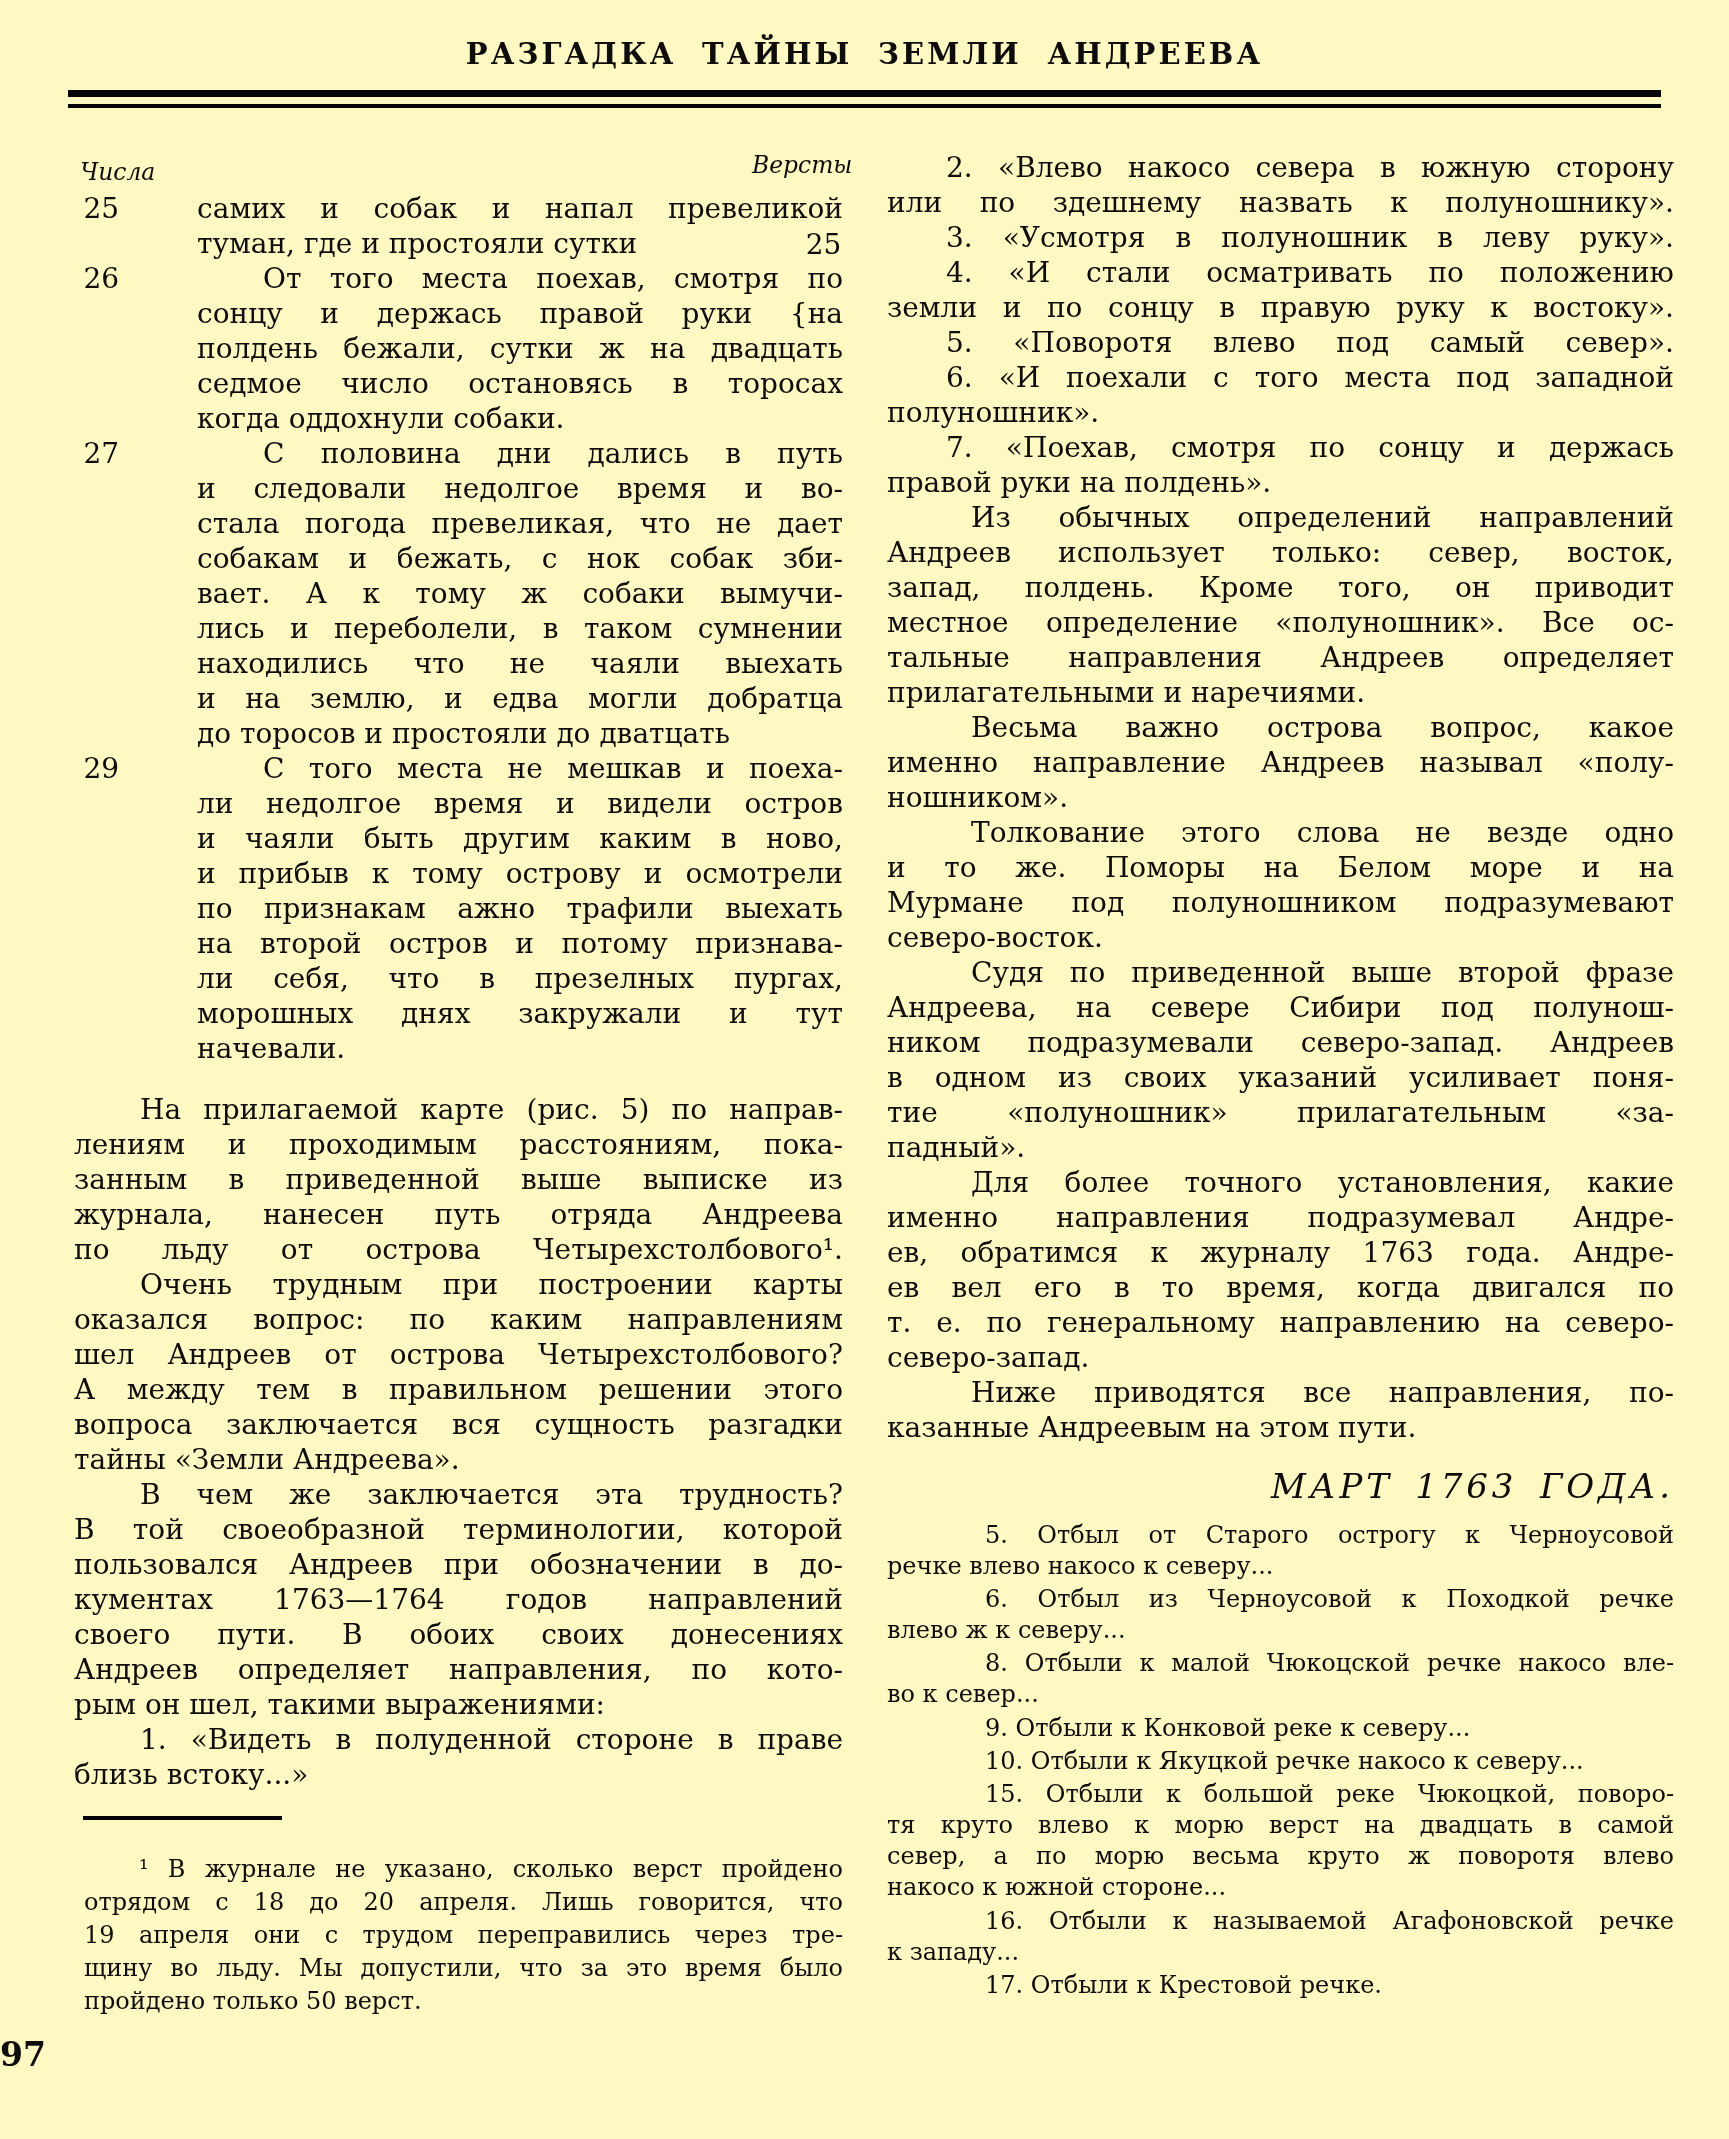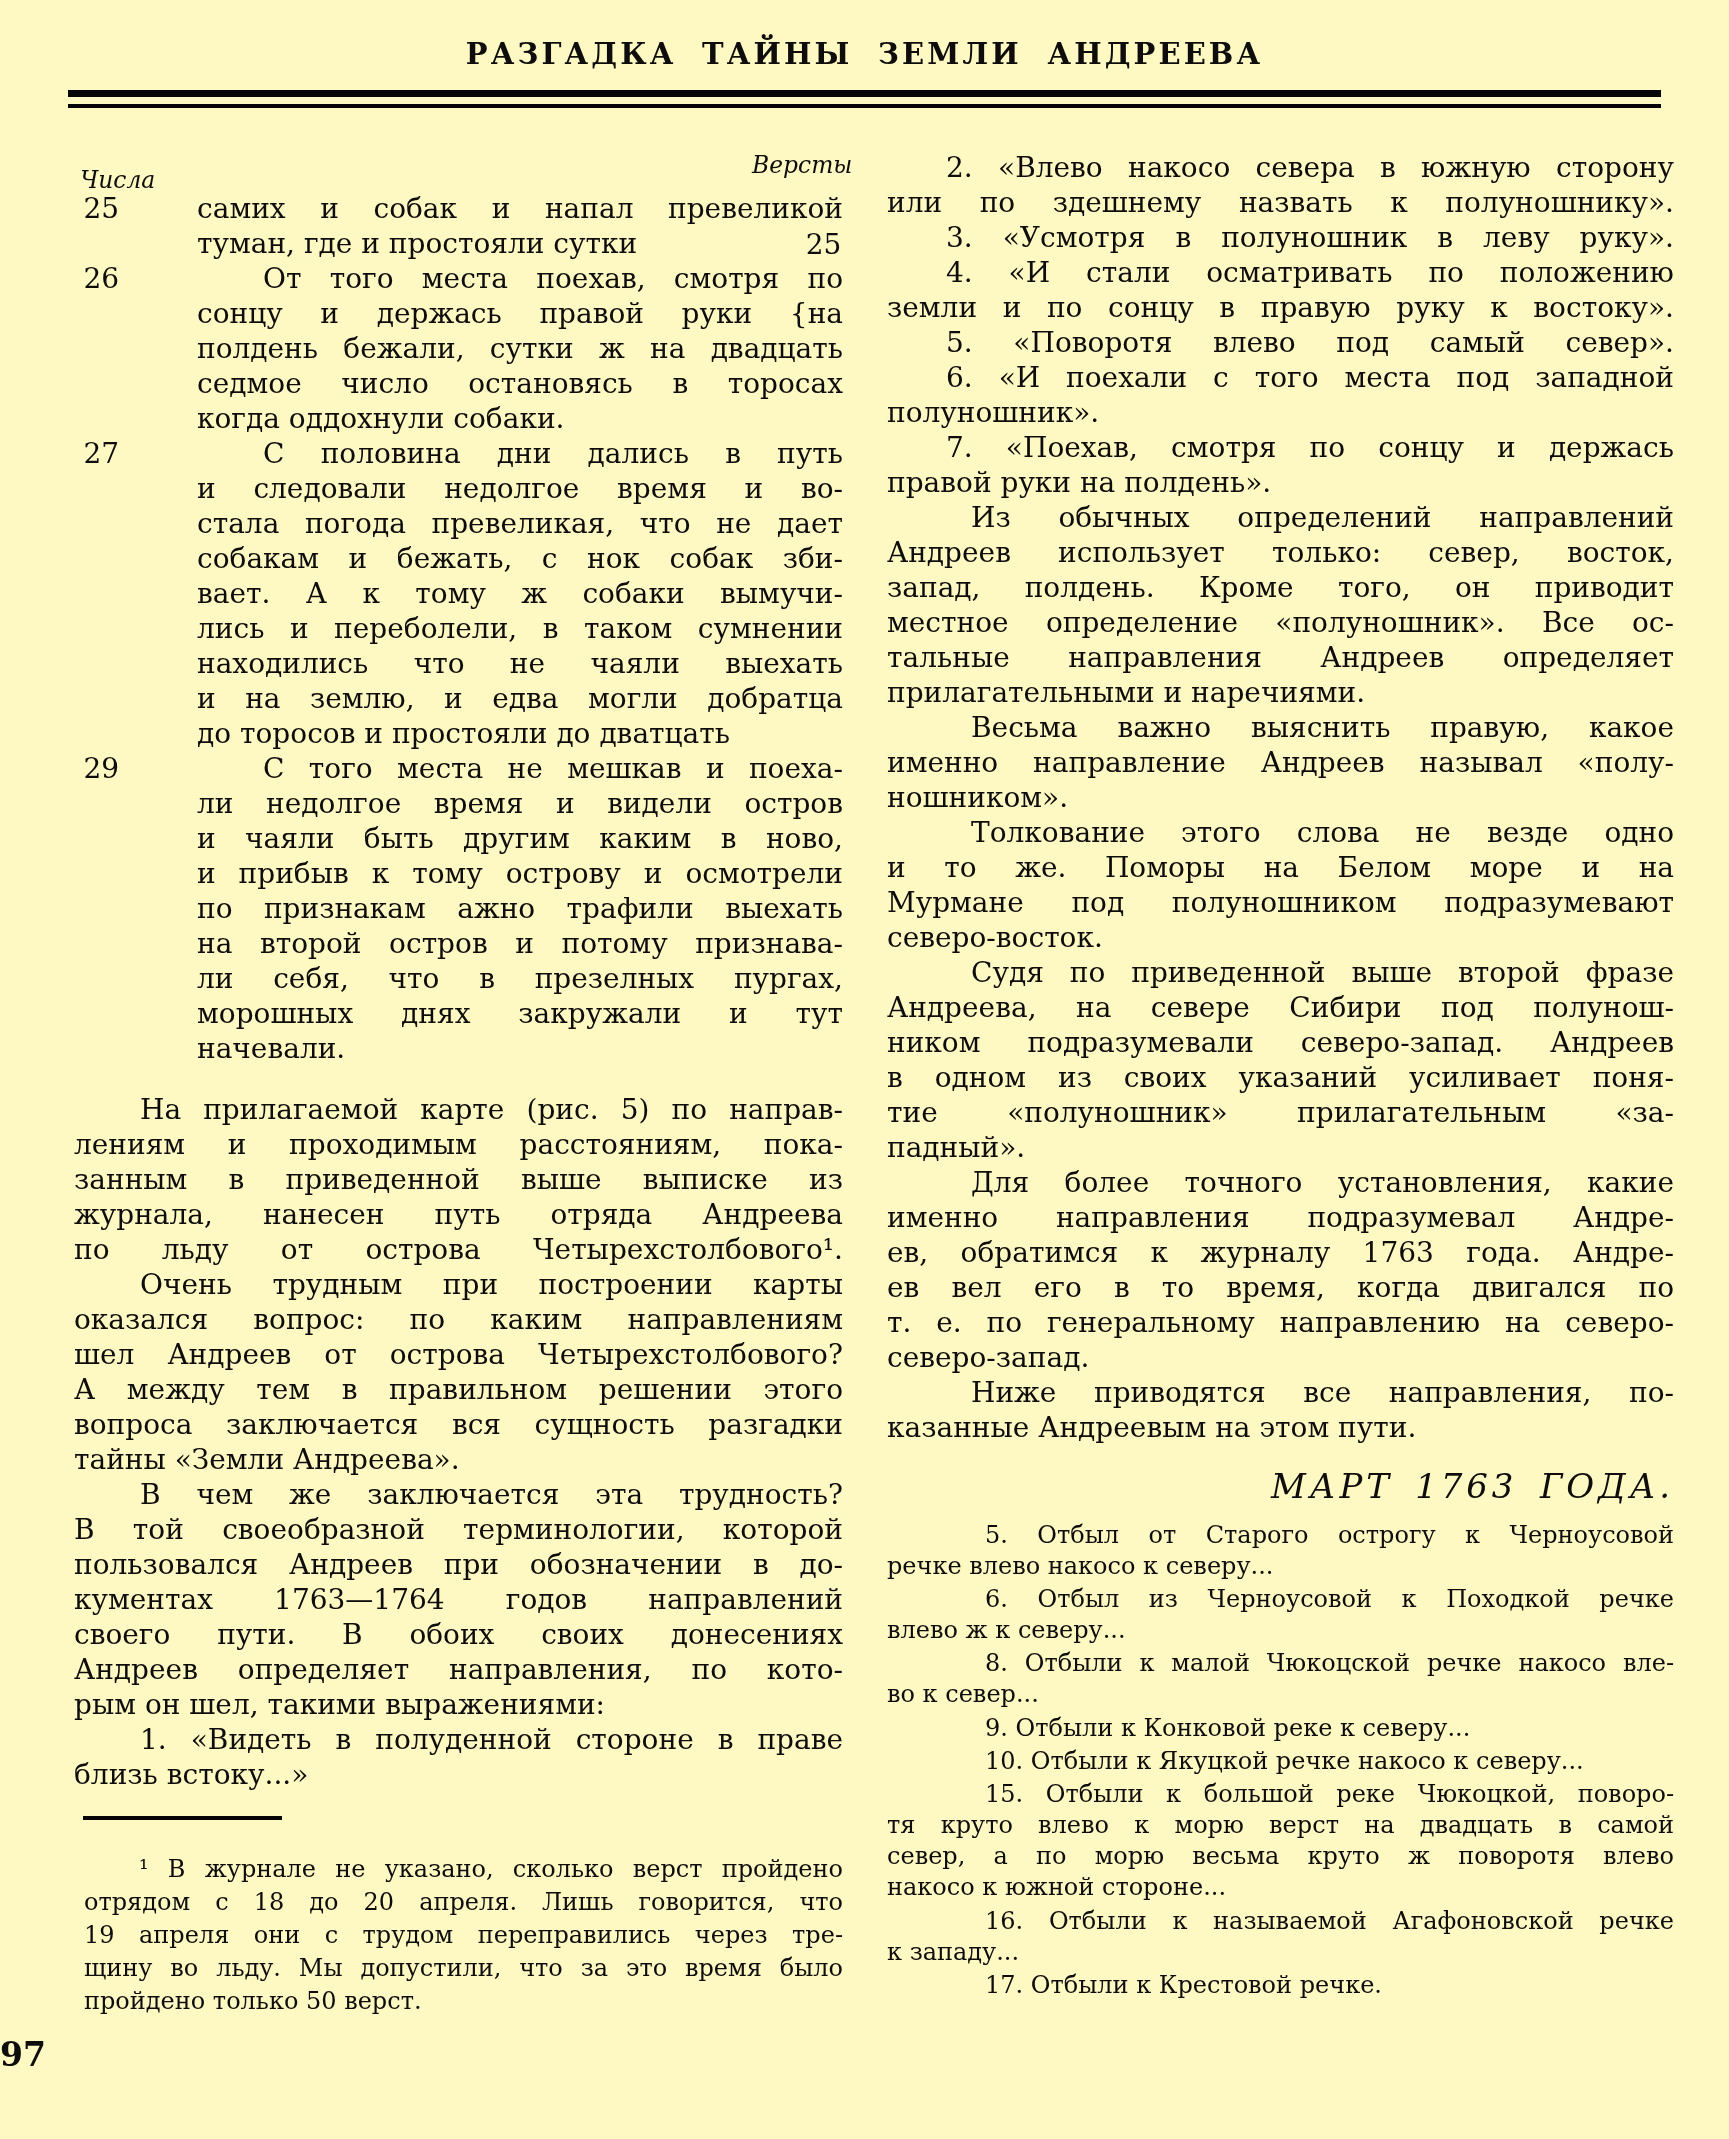--- a/index.html
+++ b/index.html
@@ -21,21 +21,21 @@
     letter-spacing:3.1px;
     word-spacing:12.5px;
   }
   .rule-thick{margin:17px auto 0;width:1593px;height:7px;background:#050505;}
   .rule-thin{margin:7px auto 0;width:1593px;height:3.9px;background:#050505;}
   .cols{display:flex;margin:42px 0 0 74px;gap:44px;align-items:flex-start;}
   .col-left{width:769px;}
   .col-right{width:787px;}
 
   .tbl-head{position:relative;height:41px;font-style:italic;font-size:23.4px;}
-  .h-dates{position:absolute;left:6.2px;top:16px;}
+  .h-dates{position:absolute;left:6.2px;top:8px;}
   .h-versts{position:absolute;right:-9.4px;top:1.6px;}
 
   .entry{position:relative;padding-left:123px;}
   .entry .num{position:absolute;left:9.4px;top:0.8px;font-size:28px;}
   .entry .versts{position:absolute;right:1.6px;top:37px;font-size:28px;}
 
   .line{font-size:28px;line-height:35px;text-align:justify;text-align-last:justify;}
   .line.rg{text-align-last:left;}
 
   .paras{margin-top:26.6px;}
@@ -207,21 +207,21 @@
 
       <div class="para ind110">
           <div class="line">Из обычных определений направлений</div>
           <div class="line">Андреев использует только: север, восток,</div>
           <div class="line">запад, полдень. Кроме того, он приводит</div>
           <div class="line">местное определение «полуношник». Все ос-</div>
           <div class="line">тальные направления Андреев определяет</div>
           <div class="line rg">прилагательными и наречиями.</div>
         </div>
       <div class="para ind110">
-          <div class="line">Весьма важно выяснить правую, какое</div>
+          <div class="line">Весьма важно острова вопрос, какое</div>
           <div class="line">именно направление Андреев называл «полу-</div>
           <div class="line rg">ношником».</div>
         </div>
       <div class="para ind110">
           <div class="line">Толкование этого слова не везде одно</div>
           <div class="line">и то же. Поморы на Белом море и на</div>
           <div class="line">Мурмане под полуношником подразумевают</div>
           <div class="line rg">северо-восток.</div>
         </div>
       <div class="para ind110">

